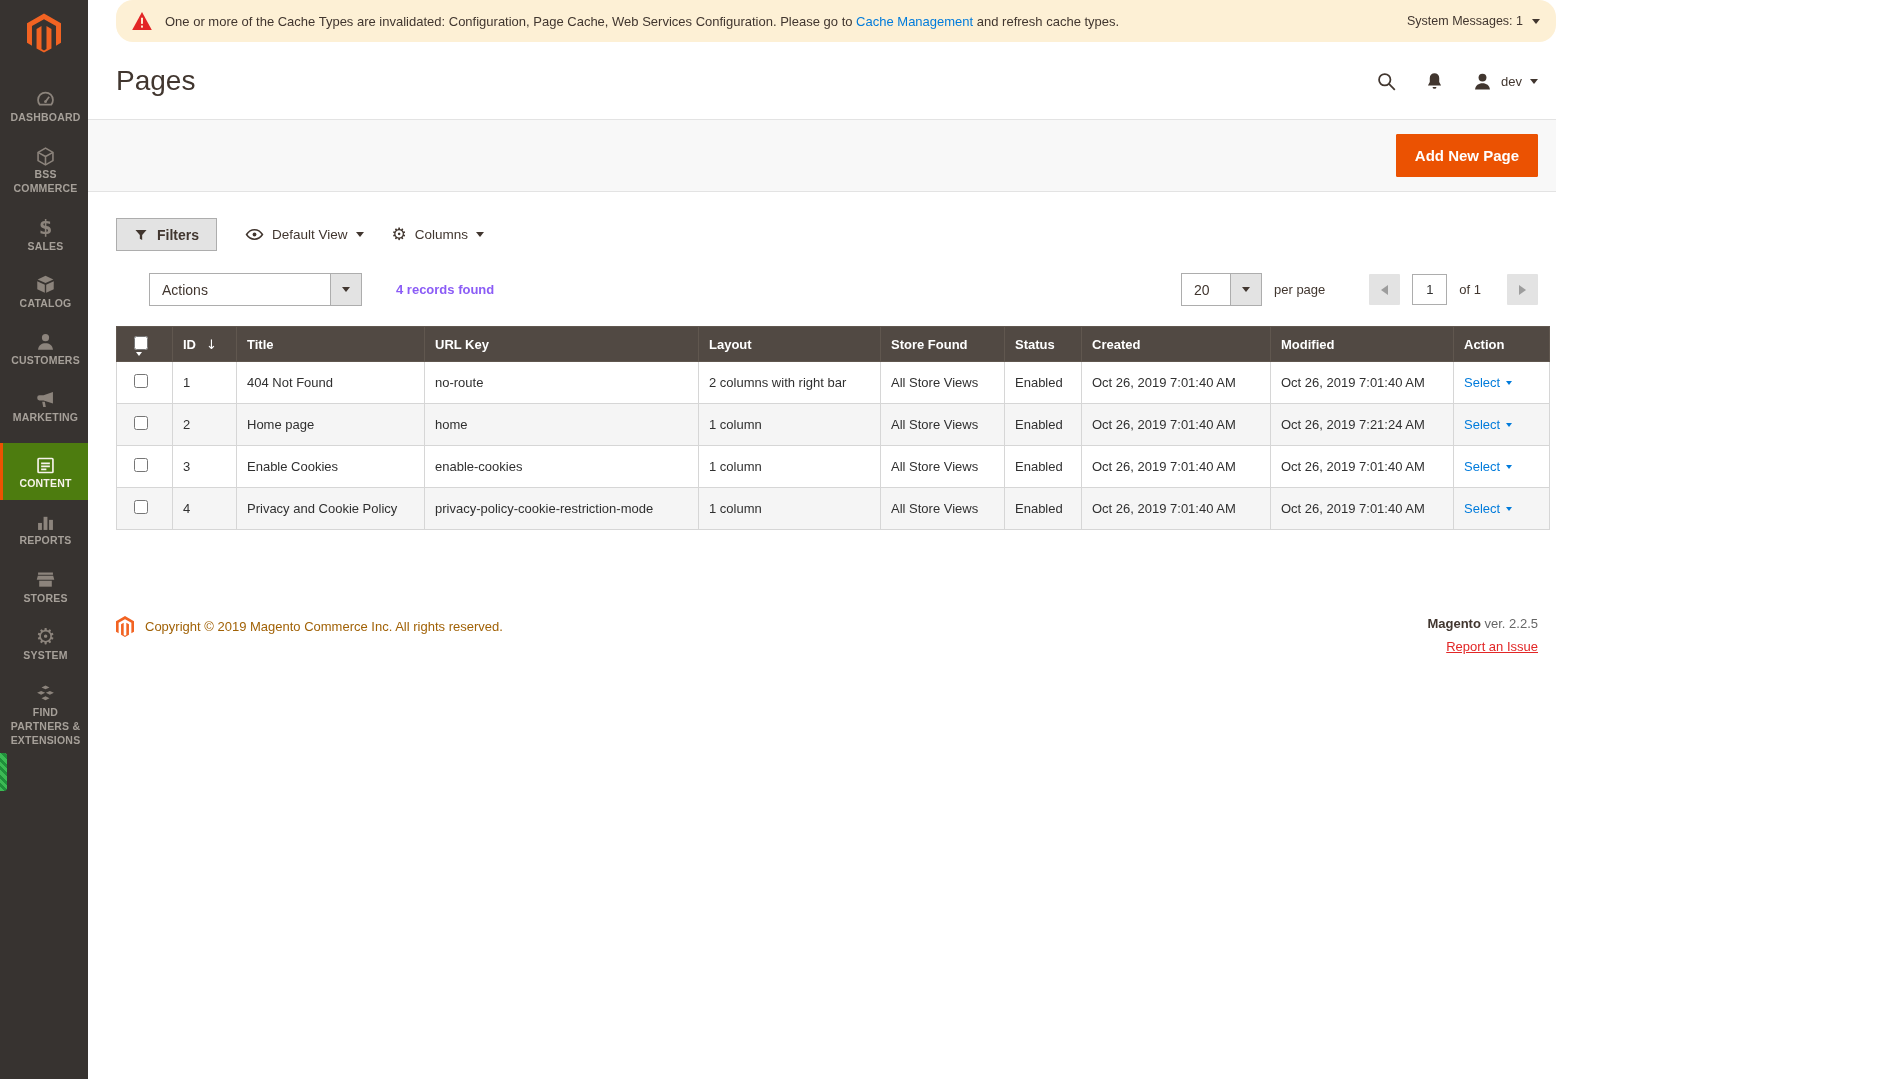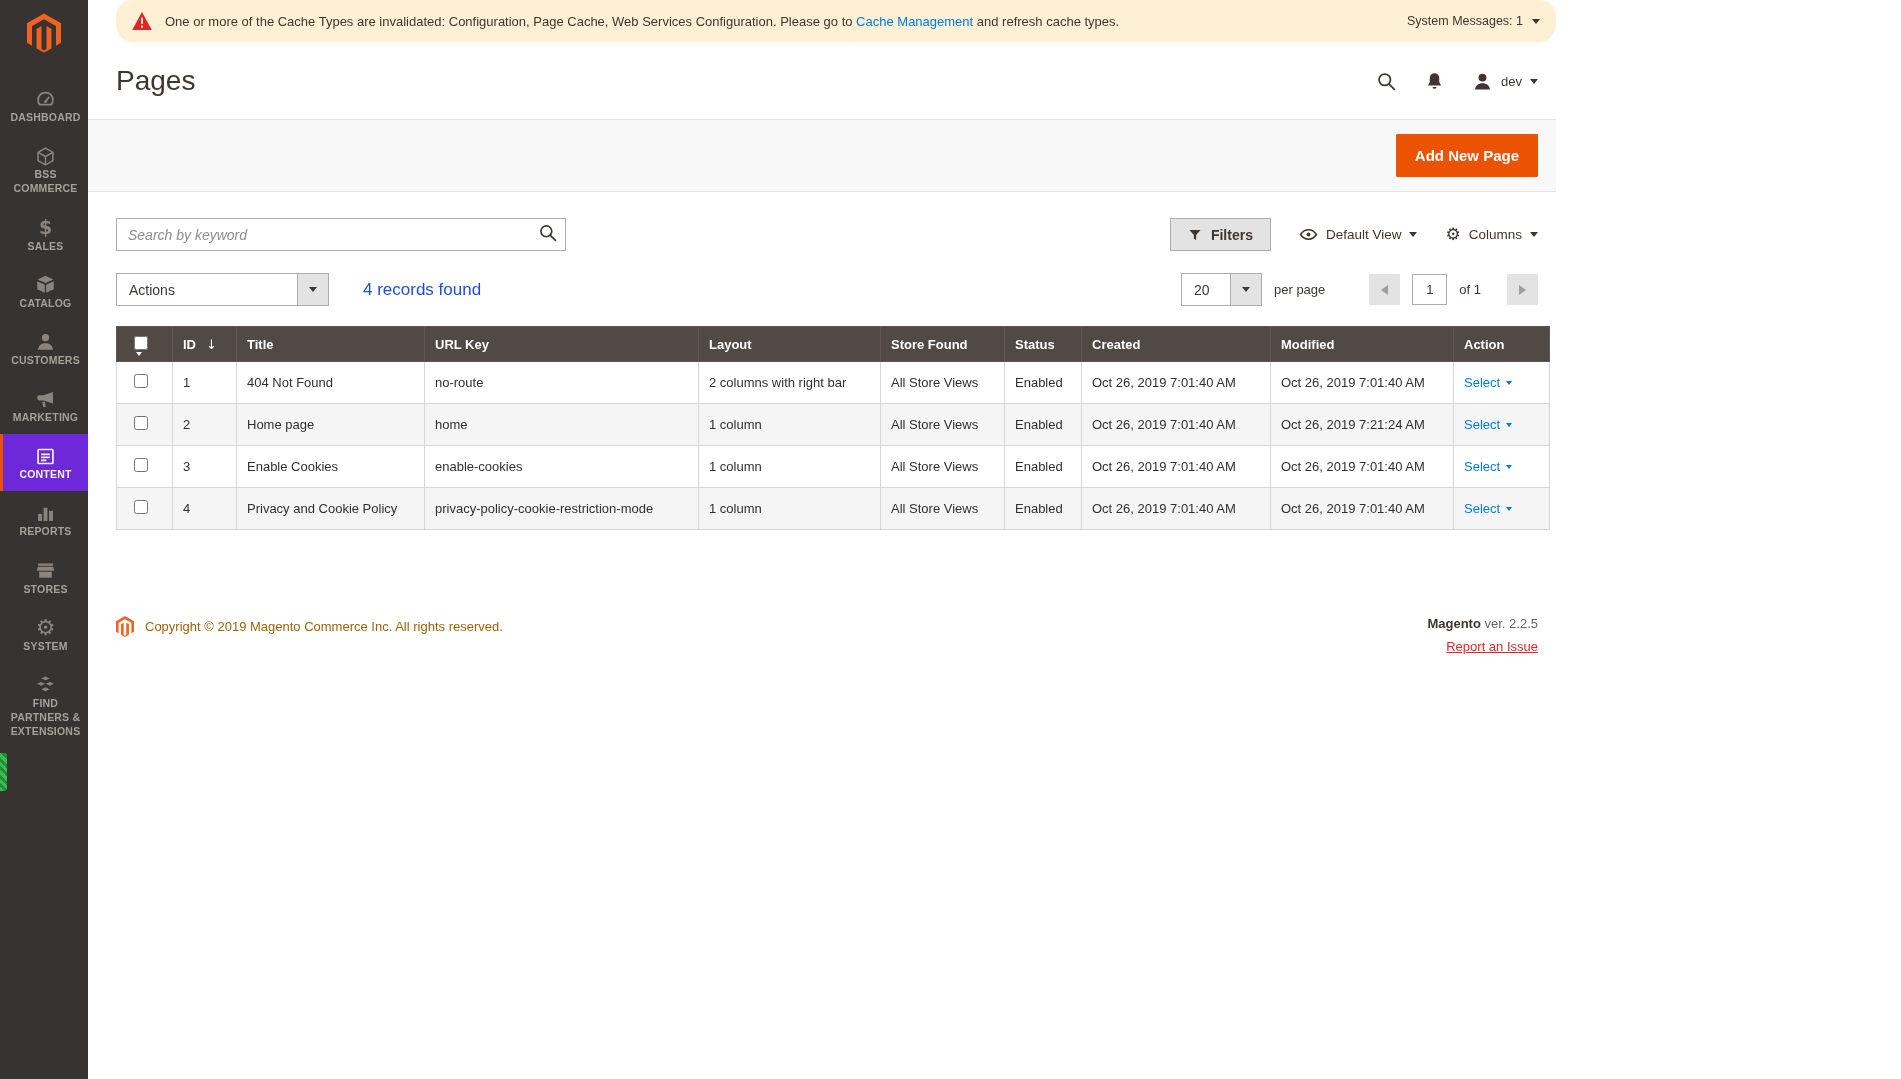--- a/index.html
+++ b/index.html
@@ -13,21 +13,21 @@
   
   .sidebar { width: 88px; background: #373330; flex: none; display: flex; flex-direction: column; }
   .logo { display: flex; justify-content: center; padding: 13px 0 8px; cursor: pointer; }
   .logo svg { width: 34px; height: 40px; }
   .nav { margin-top: 16px; display: flex; flex-direction: column; }
   .nav-item { display: flex; flex-direction: column; align-items: center; 
               padding: 11px 2px 10px; cursor: pointer; border-left: 3px solid transparent; margin-left: -3px; position: relative; left: 3px; width: 88px; }
   .nav-icon { width: 22px; height: 22px; color: #8c847c; display: flex; align-items: center; justify-content: center; }
   .nav-icon svg { width: 21px; height: 21px; }
   .nav-label { font-size: 10.5px; font-weight: 600; color: #a6a099; text-align: center; line-height: 1.35; letter-spacing: .2px; }
-  .nav-item.active { background: #6d28d9; border-left-color: #eb5202; }
+  .nav-item.active { background: #4d7c0f; border-left-color: #eb5202; margin-top: 9px; }
   .nav-item.active .nav-icon, .nav-item.active .nav-label { color: #f7f3eb; }
   .glyph-icon { font-family: "DejaVu Sans", sans-serif; line-height: 1; }
   .dollar { font-size: 19px; font-weight: 700; }
   .gear-glyph { font-size: 22px; }
 
   
   .main { width: 1468px; flex: none; display: flex; flex-direction: column; background: #fff; }
 
   .notice { margin-left: 28px; background: #fdf0d5; display: flex; align-items: center; padding: 12px 16px; gap: 13px; border-radius: 17px; }
   .warning-icon svg { width: 20px; height: 18px; display: block; }
@@ -63,28 +63,28 @@
   .search-btn svg { width: 20px; height: 20px; }
   .toolbar-right { display: flex; align-items: center; gap: 28px; }
   .filters-btn { display: flex; align-items: center; gap: 9px; background: #e3e3e3; border: 1px solid #adadad;
                  color: #41362f; font-size: 14px; font-weight: 600; padding: 12px 17px; height: 33px; cursor: pointer; font-family: inherit; }
   .filters-btn svg { width: 14px; height: 14px; }
   .tb-control { display: flex; align-items: center; gap: 8px; font-size: 13.5px; color: #41362f; cursor: pointer; }
   .tb-control svg { width: 19px; height: 19px; }
   .tb-control .gear-glyph { font-size: 17px; }
 
   .controls-row { margin: 22px 0 20px; display: flex; justify-content: space-between; align-items: center; }
-  .controls-left { display: flex; align-items: center; gap: 34px; }
+  .controls-left { display: flex; align-items: center; gap: 34px; margin-left: 33px; }
   .msel { display: flex; align-items: stretch; border: 1px solid #adadad; height: 33px; background: #fff; cursor: pointer; }
   .msel-label { display: flex; align-items: center; padding: 0 12px; font-size: 14px; color: #41362f; }
   .actions-select .msel-label { width: 180px; }
   .perpage-select .msel-label { width: 48px; }
   .msel-caret { width: 31px; border-left: 1px solid #adadad; background: #e3e3e3;
                 display: flex; align-items: center; justify-content: center; color: #41362f; }
-  .records { font-size: 17px; color: #1d4ed8; }
+  .records { font-size: 13px; color: #8b5cf6; font-weight: bold; }
   .controls-right { display: flex; align-items: center; gap: 12px; }
   .perpage-label { font-size: 13px; color: #41362f; }
   .page-btn { width: 31px; height: 31px; background: #e3e3e3; border: none; display: flex; align-items: center;
               justify-content: center; cursor: pointer; border-radius: 1px; }
   .page-btn.prev { margin-left: 32px; }
   .page-btn.next { margin-left: 14px; }
   .arrow-l { width: 0; height: 0; border-top: 5px solid transparent; border-bottom: 5px solid transparent; border-right: 7px solid #9d9d9d; }
   .arrow-r { width: 0; height: 0; border-top: 5px solid transparent; border-bottom: 5px solid transparent; border-left: 7px solid #9d9d9d; }
   .page-input { width: 35px; height: 31px; border: 1px solid #adadad; text-align: center; font-size: 13px;
                 color: #303030; font-family: inherit; }
@@ -278,29 +278,20 @@
       </div>
     </header>
 
     <div class="actions-band">
       <button class="btn-primary">Add New Page</button>
     </div>
 
     <div class="grid-area">
 
       <div class="toolbar-row">
-        <div class="search-box">
-          <input class="search-input" type="text" placeholder="Search by keyword" style="">
-          <button class="search-btn">
-            <svg viewBox="0 0 24 24" fill="none" stroke="currentColor" stroke-width="2">
-                <circle cx="10" cy="10" r="6.5"></circle>
-                <path d="M14.8 14.8L21.5 21.5"></path>
-              </svg>
-          </button>
-        </div>
         <div class="toolbar-right">
           <button class="filters-btn">
             <svg viewBox="0 0 24 24" fill="currentColor">
                 <path d="M2.5 3.5h19L14 12v8.5l-4-2.2V12z"></path>
               </svg>
             <span>Filters</span>
           </button>
           <span class="tb-control">
             <svg viewBox="0 0 24 24" fill="none" stroke="currentColor" stroke-width="2">
                 <path d="M2 12s3.8-6 10-6 10 6 10 6-3.8 6-10 6S2 12 2 12z"></path>

